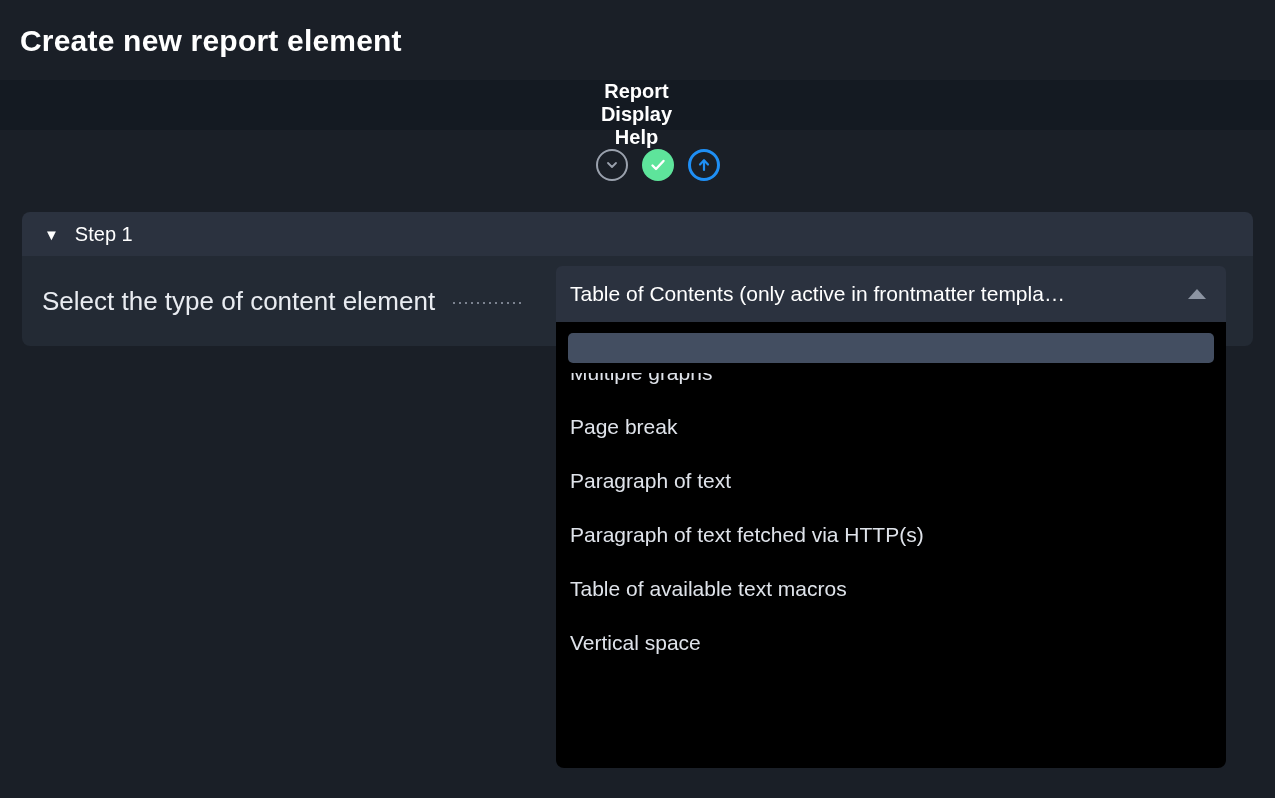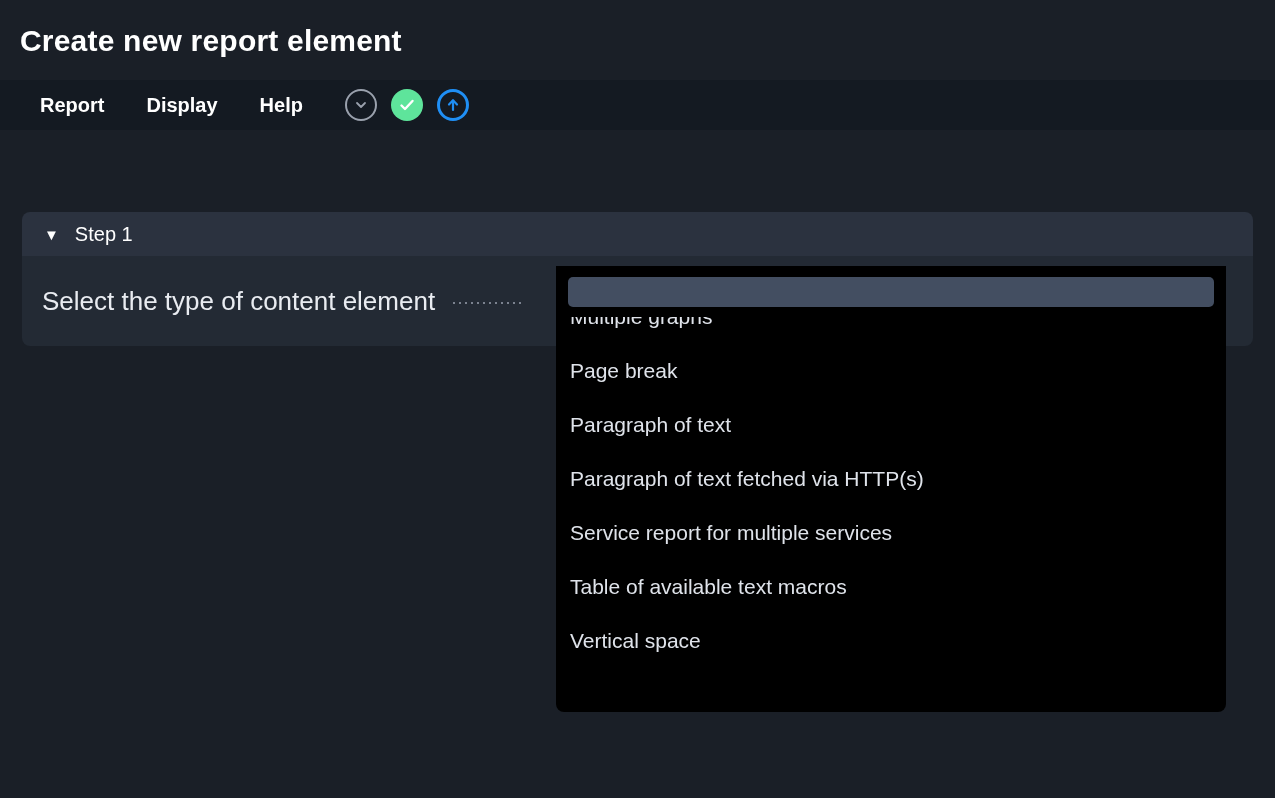--- a/index.html
+++ b/index.html
@@ -37,20 +37,21 @@
 
   
   #menubar {
     margin-top: 20px;
     height: 50px;
     background: #141a22;
     display: flex;
     align-items: center;
     padding-left: 40px;
     gap: 0;
+    flex-direction: column;
   }
   .menu-item {
     font-size: 20px;
     font-weight: bold;
     color: #ffffff;
     margin-right: 42px;
     cursor: pointer;
     white-space: nowrap;
   }
   .menu-icons {
@@ -246,25 +247,28 @@
     <span id="step-caret">▼</span>
     <span id="step-title">Step 1</span>
   </div>
   <div id="step-body">
     <span id="field-label">Select the type of content element</span>
     <span id="dots-leader"></span>
   </div>
 </div>
 
 <div id="select-wrap">
+  <div id="select-box">
+    <span id="select-value">Table of Contents (only active in frontmatter templa…</span>
+    <span id="select-arrow"></span>
+  </div>
   <div id="dropdown">
     <input id="dropdown-search" type="text" placeholder="" style="">
     <div id="option-list">
         <div class="option clipped">Multiple graphs</div>
         <div class="option">Page break</div>
         <div class="option">Paragraph of text</div>
         <div class="option">Paragraph of text fetched via HTTP(s)</div>
-        <div class="option">Service report for multiple services</div>
         <div class="option">Table of available text macros</div>
         <div class="option">Vertical space</div>
       </div>
   </div>
 </div>
 
 </body></html>

